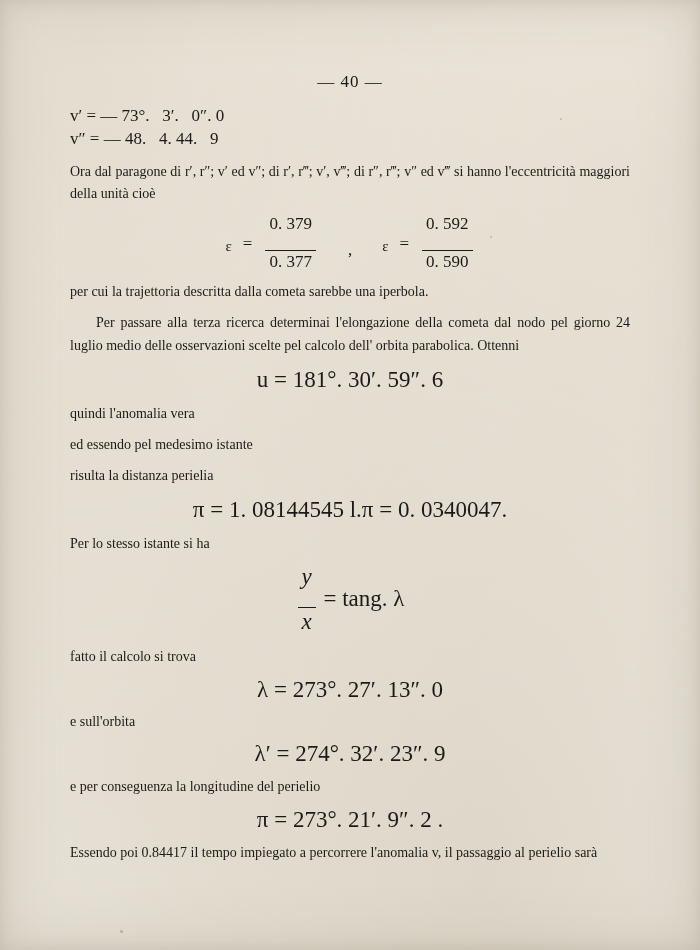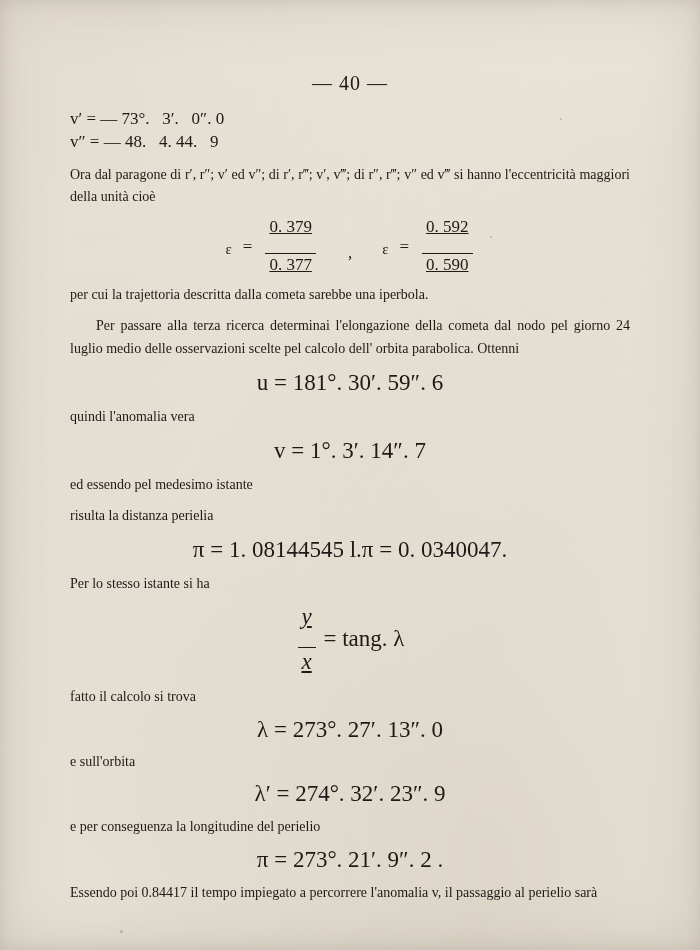--- a/index.html
+++ b/index.html
@@ -35,21 +35,21 @@
   }
   .page {
     position: absolute;
     inset: 0;
     padding: 72px 70px 40px 70px;
     box-sizing: border-box;
   }
 
   .page-number {
     text-align: center;
-    font-size: 20px;
+    font-size: 17px;
     letter-spacing: 1px;
     margin-bottom: 14px;
   }
 
   
   .eq-row {
     text-align: left;
     font-size: 17px;
     margin: 3px 0;
     white-space: pre;
@@ -79,21 +79,20 @@
 
   
   .frac {
     display: inline-block;
     vertical-align: middle;
     text-align: left;
     line-height: 1.12;
     margin: 0 2px;
     position: relative;
     top: -1px;
-    text-decoration: underline;
   }
   .frac .num {
     display: block;
     padding: 0 4px 1px 4px;
   }
   .frac .den {
     display: block;
     border-top: 1px solid #1c1a16;
     padding: 1px 4px 0 4px;
     margin-top: 16px;
@@ -163,21 +162,20 @@
   </div>
 
   <p class="para">per cui la trajettoria descritta dalla cometa sarebbe una iperbola.</p>
 
   <p class="para indent">Per passare alla terza ricerca determinai l'elongazione della cometa dal nodo pel giorno 24 luglio medio delle osservazioni scelte  pel calcolo dell' orbita parabolica. Ottenni</p>
 
   <div class="eq-center">u = 181°. 30′. 59″. 6</div>
 
   <p class="para">quindi l'anomalia vera</p>
 
-  <div class="eq-center">v = 1°. 3′. 14″. 7</div>
 
   <p class="para">ed essendo pel medesimo istante</p>
 
 
   <p class="para">risulta la distanza perielia</p>
 
   <div class="eq-center">π = 1. 08144545   l.π = 0. 0340047.</div>
 
   <p class="para">Per lo stesso istante si ha</p>
 

